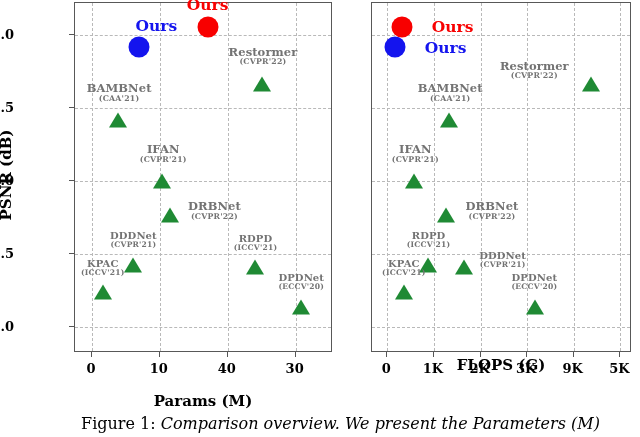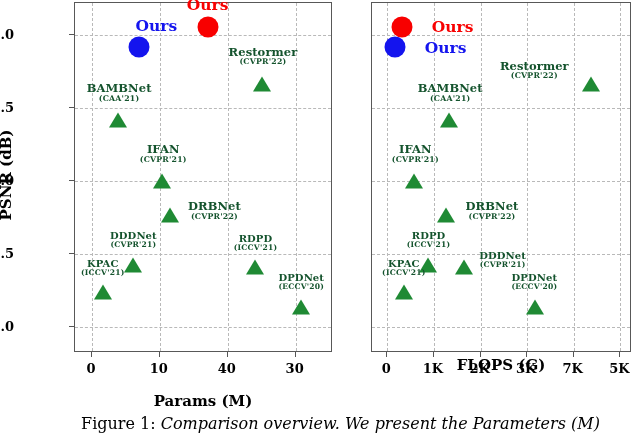--- a/index.html
+++ b/index.html
@@ -39,21 +39,21 @@
   .dot{width:21px;height:21px;border-radius:50%;}
 
   
   .mlabel{
     position:absolute;
     text-align:center;
     line-height:1.02;
     white-space:nowrap;
     font-family:"DejaVu Serif","Liberation Serif",serif;
     font-weight:bold;
-    color:#14532d;
+    color:#737373;
   }
   .mlabel .name{display:block;font-size:11.5px;letter-spacing:.1px;}
   .mlabel .venue{display:block;font-size:7.8px;letter-spacing:.2px;}
   .mlabel.small .name{font-size:10px;}
   .mlabel.small .venue{font-size:7.6px;}
 
   .ourslabel{
     position:absolute;white-space:nowrap;
     font-family:"DejaVu Serif","Liberation Serif",serif;
     font-size:15.5px;font-weight:bold;
@@ -217,21 +217,21 @@
     <div class="axis-x-title" id="xtitle-right" style="left: 21px; width: 260px; top: 356px;">FLOPS (G)</div>
   <div class="xtickmark" style="left: 36.3763px; top: 352px;"></div>
       <div class="xtick" style="left: 36.3763px; top: 361px;">0</div>
       <div class="xtickmark" style="left: 82.9713px; top: 352px;"></div>
       <div class="xtick" style="left: 82.9713px; top: 361px;">1K</div>
       <div class="xtickmark" style="left: 129.566px; top: 352px;"></div>
       <div class="xtick" style="left: 129.566px; top: 361px;">2K</div>
       <div class="xtickmark" style="left: 176.161px; top: 352px;"></div>
       <div class="xtick" style="left: 176.161px; top: 361px;">3K</div>
       <div class="xtickmark" style="left: 222.756px; top: 352px;"></div>
-      <div class="xtick" style="left: 222.756px; top: 361px;">7K</div>
+      <div class="xtick" style="left: 222.756px; top: 361px;">9K</div>
       <div class="xtickmark" style="left: 269.351px; top: 352px;"></div>
       <div class="xtick" style="left: 269.351px; top: 361px;">5K</div>
       <div class="pt" style="left: 51.7527px; top: 26.7917px;">
         <div class="dot" style="background: rgb(248, 0, 0);"></div>
       </div>
       <div class="ourslabel" style="color: rgb(248, 0, 0); left: 81.7527px; top: 17.2917px;">Ours</div>
       <div class="pt" style="left: 44.7634px; top: 47.2083px;">
         <div class="dot" style="background: rgb(20, 20, 238);"></div>
       </div>
       <div class="ourslabel" style="color: rgb(20, 20, 238); left: 74.7634px; top: 37.7083px;">Ours</div>

